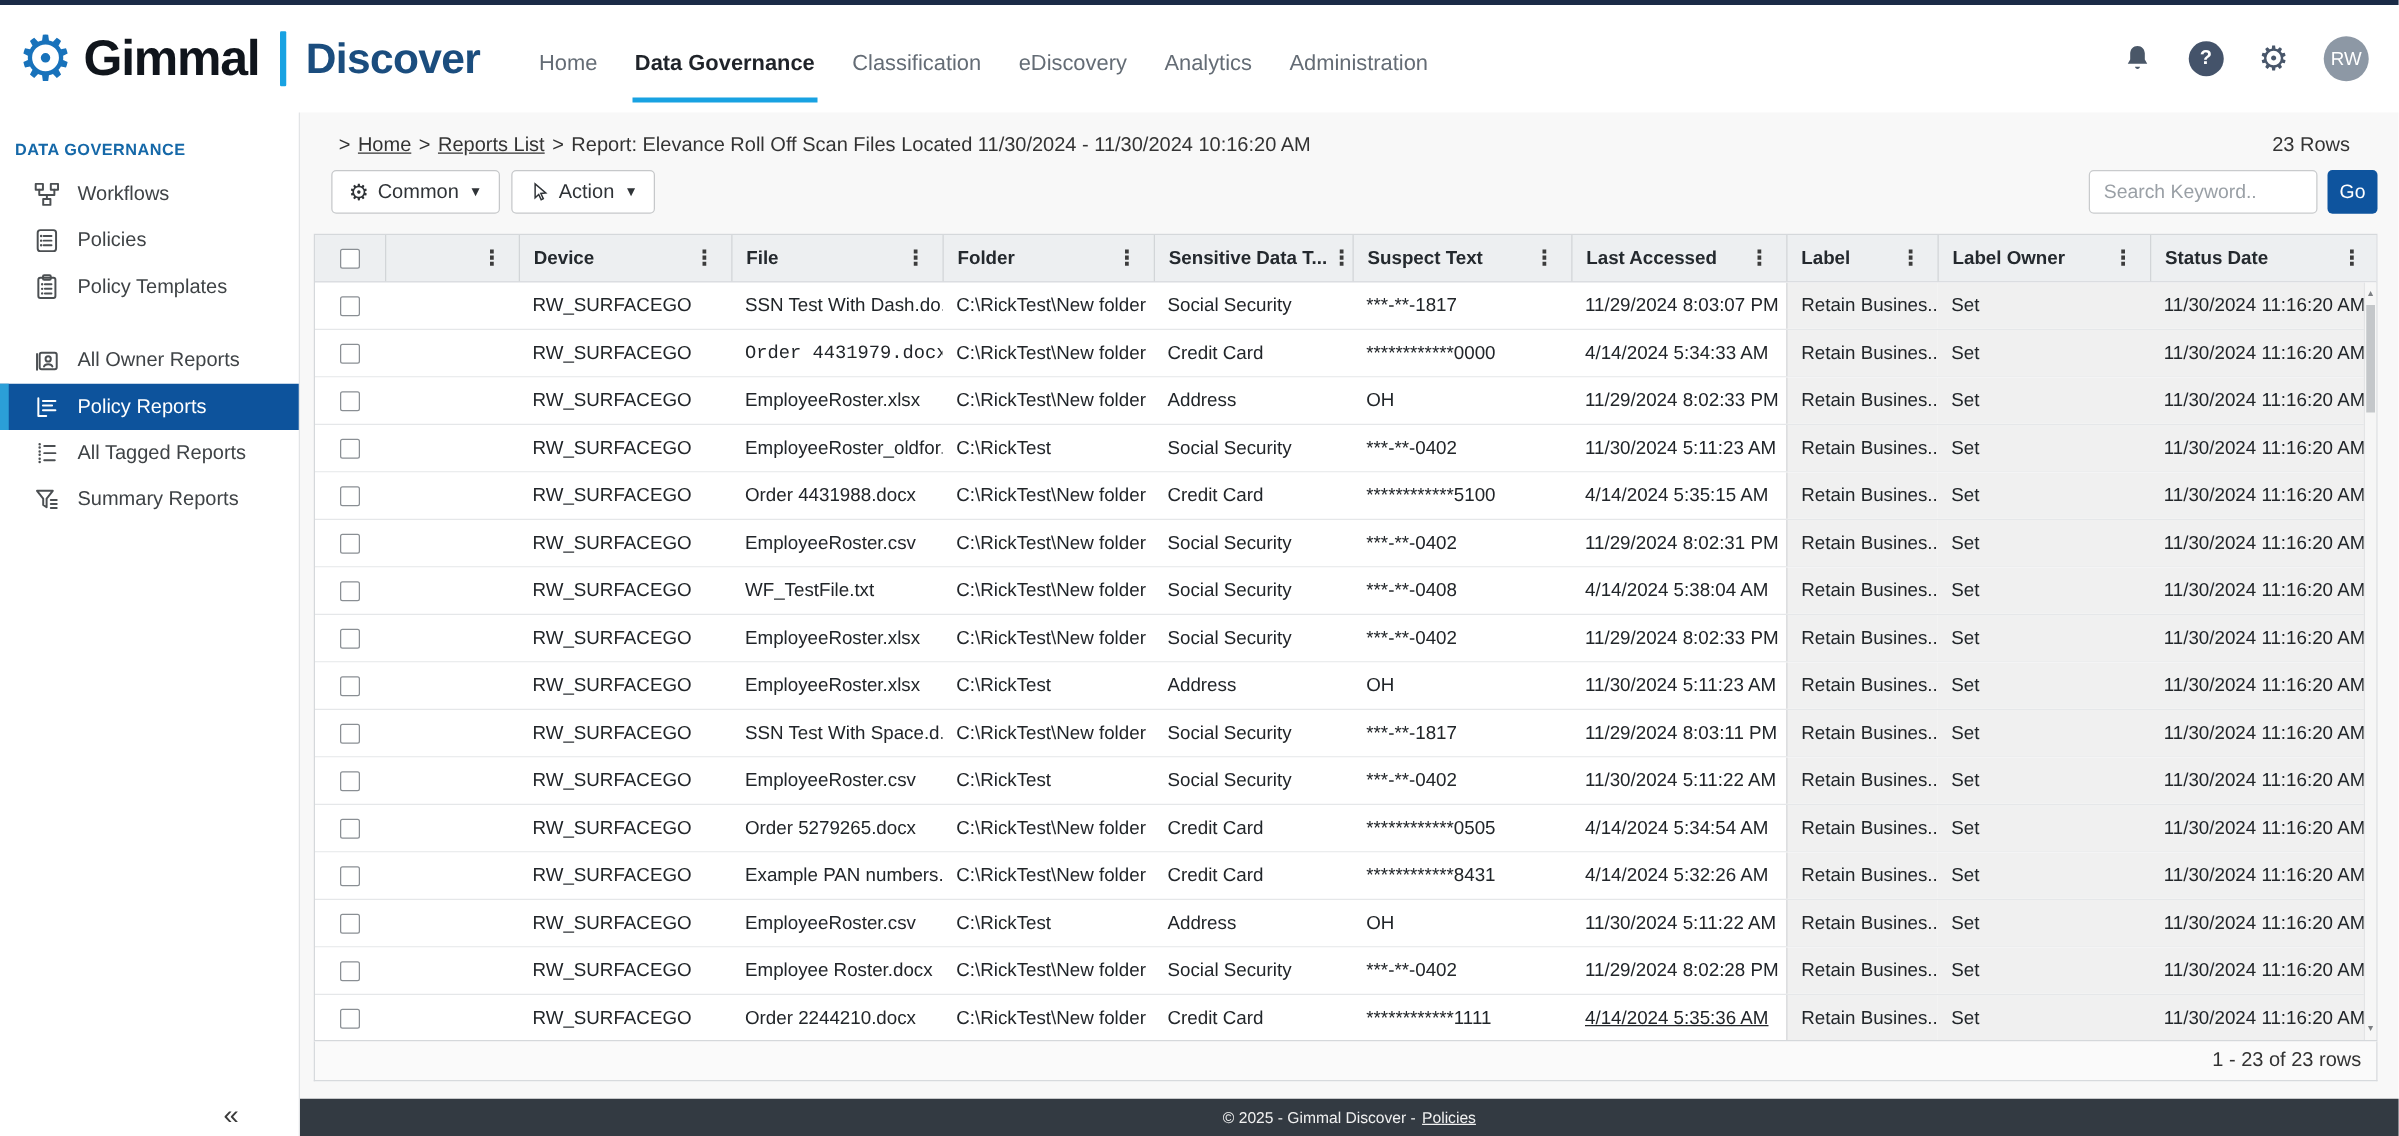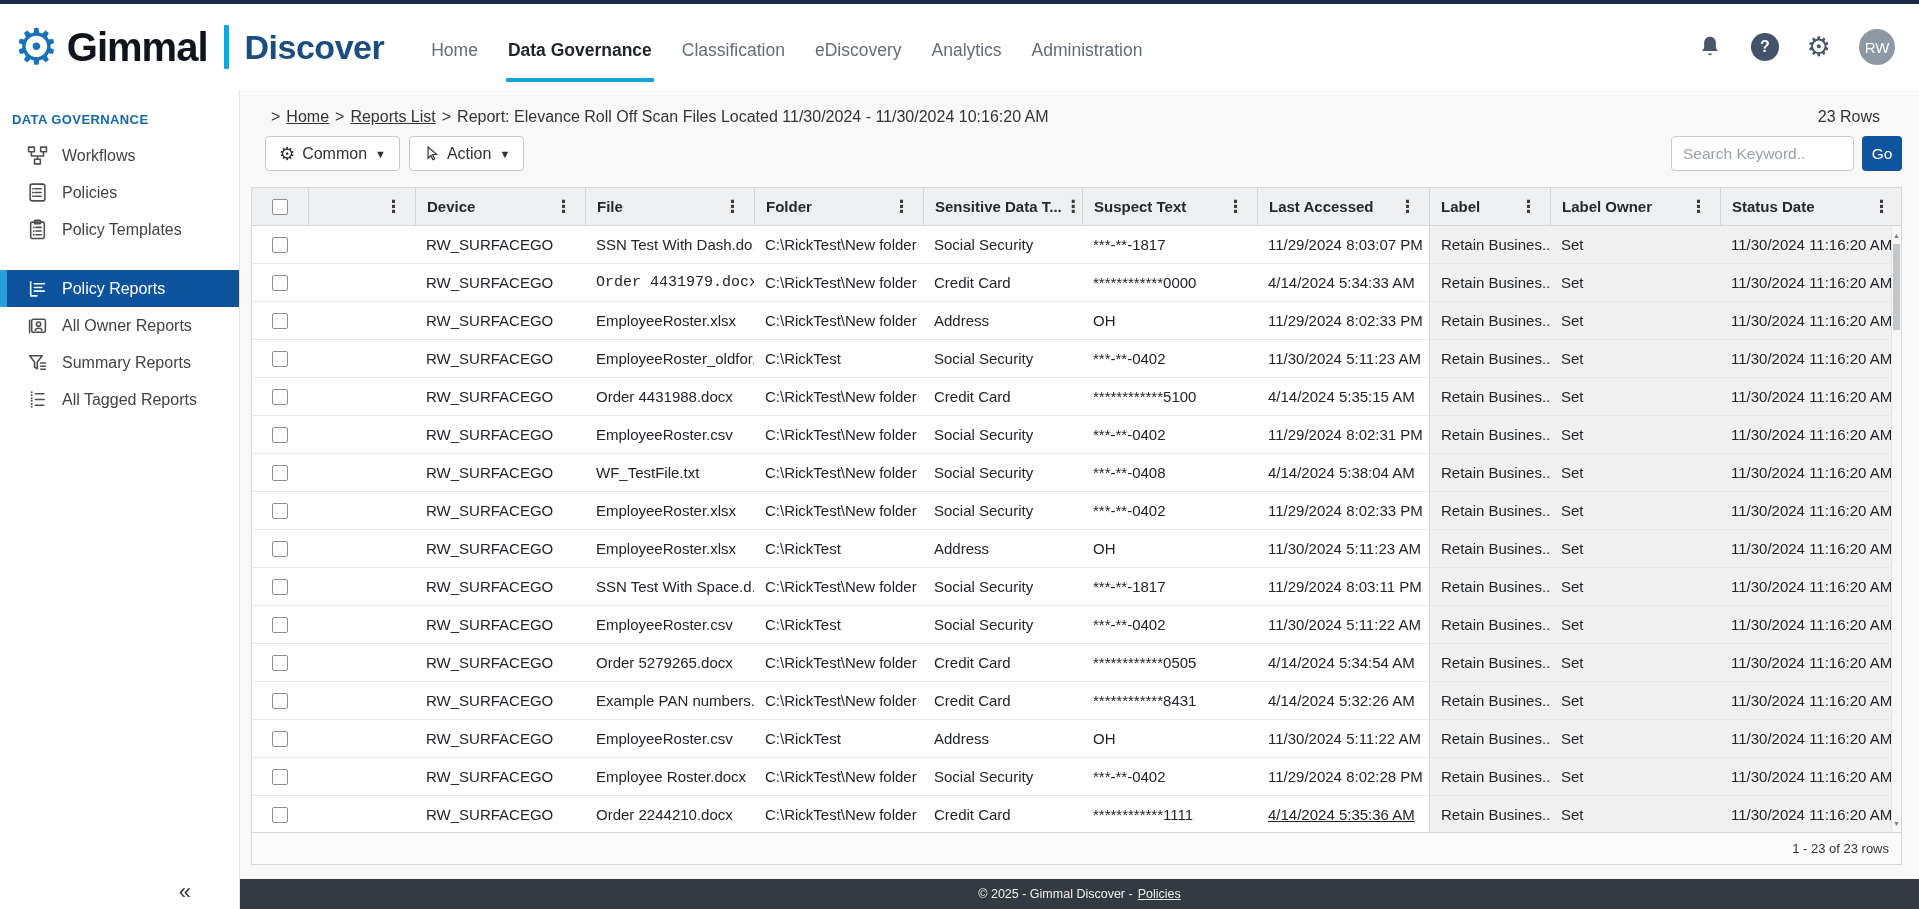--- a/index.html
+++ b/index.html
@@ -71,21 +71,21 @@
   .cell.locked-start { border-left:1px solid #d6d8da; }
   .cb-input { appearance:none; -webkit-appearance:none; width:16px; height:16px; border:1px solid #8a8f94; border-radius:2px; background:#fff; cursor:pointer; }
 
   
   .vscroll { position:absolute; top:38px; right:0; bottom:0; width:10px; background:#f6f6f6; border-left:1px solid #e3e4e5; }
   .varrow { position:absolute; left:0; width:9px; height:14px; font-size:7px; color:#7d8084; display:flex; align-items:center; justify-content:center; cursor:pointer; }
   .varrow.up { top:2px; }
   .varrow.down { bottom:2px; }
   .vthumb { position:absolute; top:18px; left:1px; width:7px; height:86px; background:#c4c7ca; cursor:pointer; }
 
-  .pager { width:1651px; height:32px; background:#fafafa; border:1px solid #d7dadd; border-top:none; display:flex; align-items:center; justify-content:flex-end; padding-right:12px; font-size:13px; color:#333; }
+  .pager { width:1651px; height:32px; background:#fafafa; border:1px solid #d7dadd; border-top:none; display:flex; align-items:center; justify-content:flex-end; padding-right:12px; font-size:16px; color:#333; }
 
   .footer { height:30px; background:#333a42; display:flex; align-items:center; justify-content:center; font-size:12.5px; color:#f1f1f1; flex:0 0 auto; }
   .footer a { color:#f1f1f1; text-decoration:underline; cursor:pointer; margin-left:5px; }
   .footer .ftxt { white-space:nowrap; }
 </style>
 </head>
 <body>
 
 <div class="page">
   <div class="topstrip"></div>
@@ -150,57 +150,57 @@
                   <rect x="3.5" y="3" width="13" height="15.5" rx="1.5"></rect>
                   <rect x="7" y="1.2" width="6" height="3.4" rx="1"></rect>
                   <path d="M8.5 8h5M8.5 11.5h5M8.5 15h5"></path>
                   <path d="M6.4 8h.01M6.4 11.5h.01M6.4 15h.01" stroke-width="1.8"></path>
                 </svg>
               </span>
               <span>Policy Templates</span>
             </div>
           </div>
           <div class="side-section">
-            <div class="side-item selected">
-              <span class="sicon">
-                <svg width="21" height="21" viewBox="0 0 20 20" fill="none" stroke-width="1.5" stroke-linecap="round" stroke-linejoin="round">
-                  <path d="M3.5 3.5v13.5h6"></path>
-                  <path d="M7 5.5h9.5M7 9h7M7 12.5h9.5"></path>
-                </svg>
-              </span>
-              <span>Policy Reports</span>
-            </div>
             <div class="side-item">
               <span class="sicon">
                 <svg width="21" height="21" viewBox="0 0 20 20" fill="none" stroke-width="1.5" stroke-linecap="round" stroke-linejoin="round">
                   <path d="M2.5 5v12"></path>
                   <rect x="4.5" y="4" width="13" height="12.5" rx="1.5"></rect>
                   <circle cx="11" cy="8.7" r="2"></circle>
                   <path d="M7.8 14.5c.7-2.4 5.7-2.4 6.4 0"></path>
                 </svg>
               </span>
               <span>All Owner Reports</span>
             </div>
+            <div class="side-item selected">
+              <span class="sicon">
+                <svg width="21" height="21" viewBox="0 0 20 20" fill="none" stroke-width="1.5" stroke-linecap="round" stroke-linejoin="round">
+                  <path d="M3.5 3.5v13.5h6"></path>
+                  <path d="M7 5.5h9.5M7 9h7M7 12.5h9.5"></path>
+                </svg>
+              </span>
+              <span>Policy Reports</span>
+            </div>
+            <div class="side-item">
+              <span class="sicon">
+                <svg width="21" height="21" viewBox="0 0 20 20" fill="none" stroke-width="1.5" stroke-linecap="round" stroke-linejoin="round">
+                  <path d="M8 4.5h8M8 10h8.5M8 15.5h8"></path>
+                  <path d="M4.5 3.2h.01M4.5 5.8h.01M4.5 8.7h.01M4.5 11.3h.01M4.5 14.2h.01M4.5 16.8h.01" stroke-width="1.9"></path>
+                </svg>
+              </span>
+              <span>All Tagged Reports</span>
+            </div>
             <div class="side-item">
               <span class="sicon">
                 <svg width="21" height="21" viewBox="0 0 20 20" fill="none" stroke-width="1.5" stroke-linecap="round" stroke-linejoin="round">
                   <path d="M2.5 3.5h12l-4.7 6v6.5l-2.6-1.7v-4.8z"></path>
                   <path d="M13 10.5h4.5M13 13.5h4.5M13 16.5h4.5"></path>
                 </svg>
               </span>
               <span>Summary Reports</span>
-            </div>
-            <div class="side-item">
-              <span class="sicon">
-                <svg width="21" height="21" viewBox="0 0 20 20" fill="none" stroke-width="1.5" stroke-linecap="round" stroke-linejoin="round">
-                  <path d="M8 4.5h8M8 10h8.5M8 15.5h8"></path>
-                  <path d="M4.5 3.2h.01M4.5 5.8h.01M4.5 8.7h.01M4.5 11.3h.01M4.5 14.2h.01M4.5 16.8h.01" stroke-width="1.9"></path>
-                </svg>
-              </span>
-              <span>All Tagged Reports</span>
             </div>
           </div>
         </div>
       <div class="side-spacer"></div>
       <div class="collapse-btn">«</div>
     </aside>
 
     <div class="main">
       <div class="content">
 

